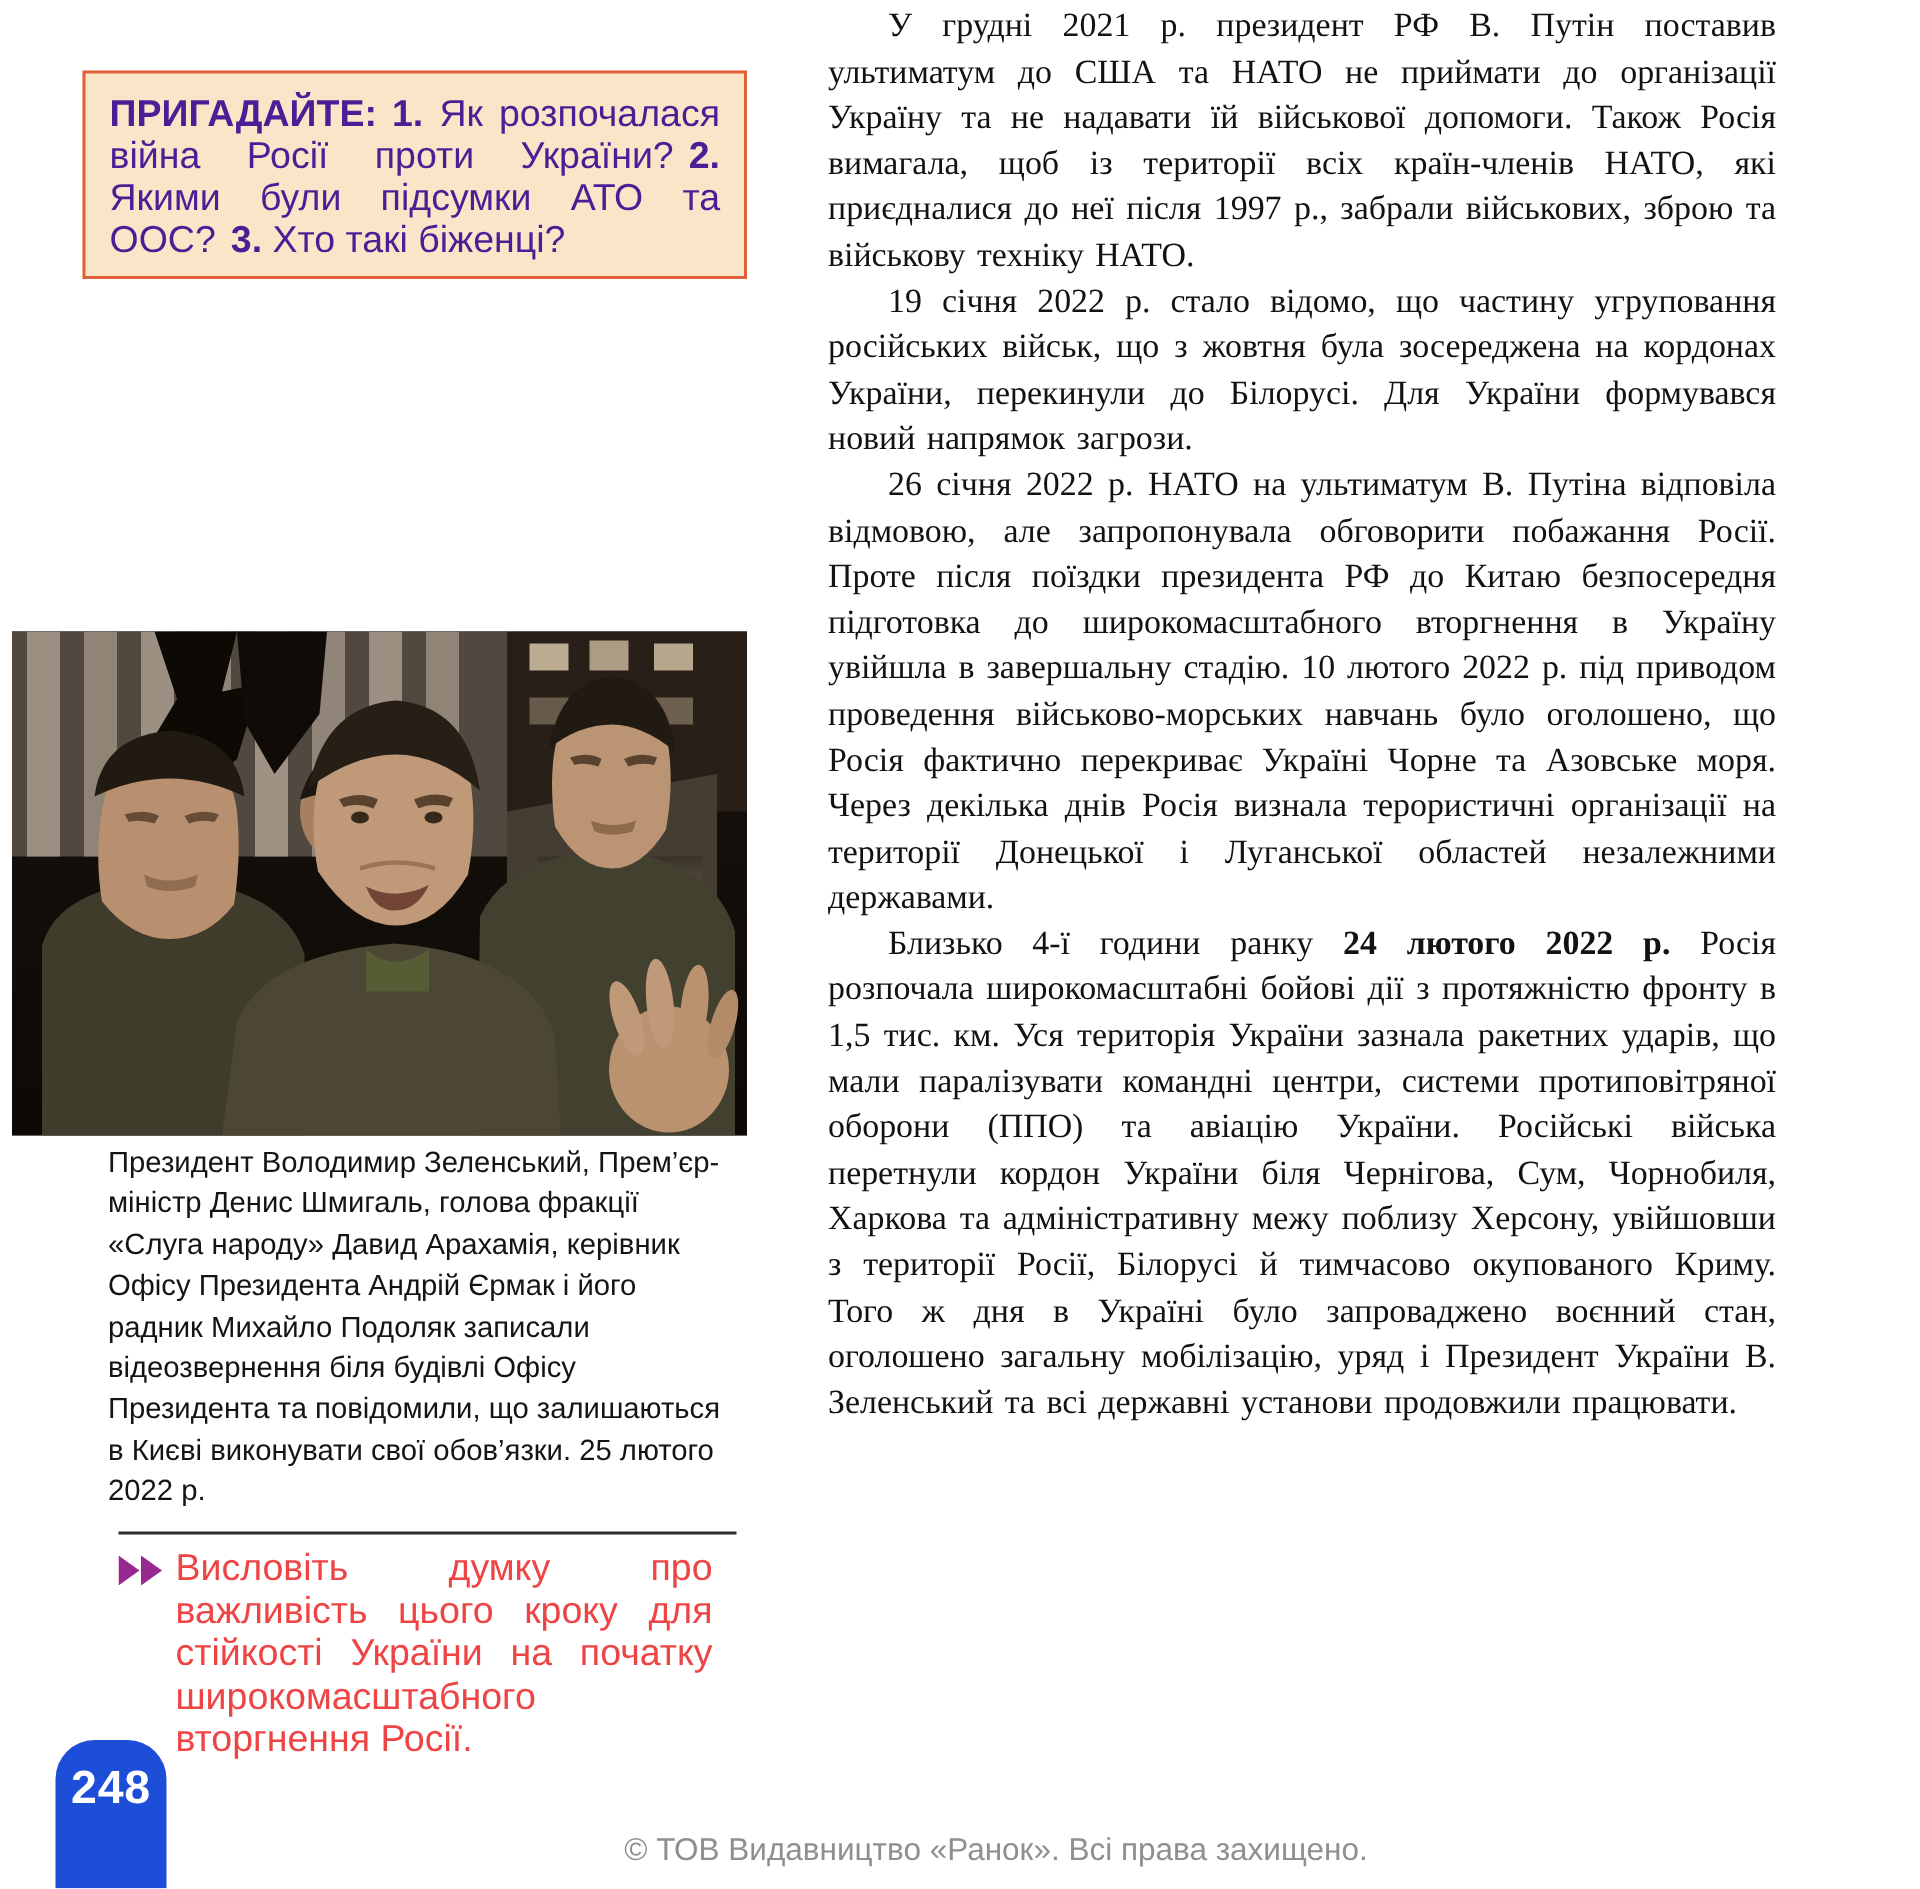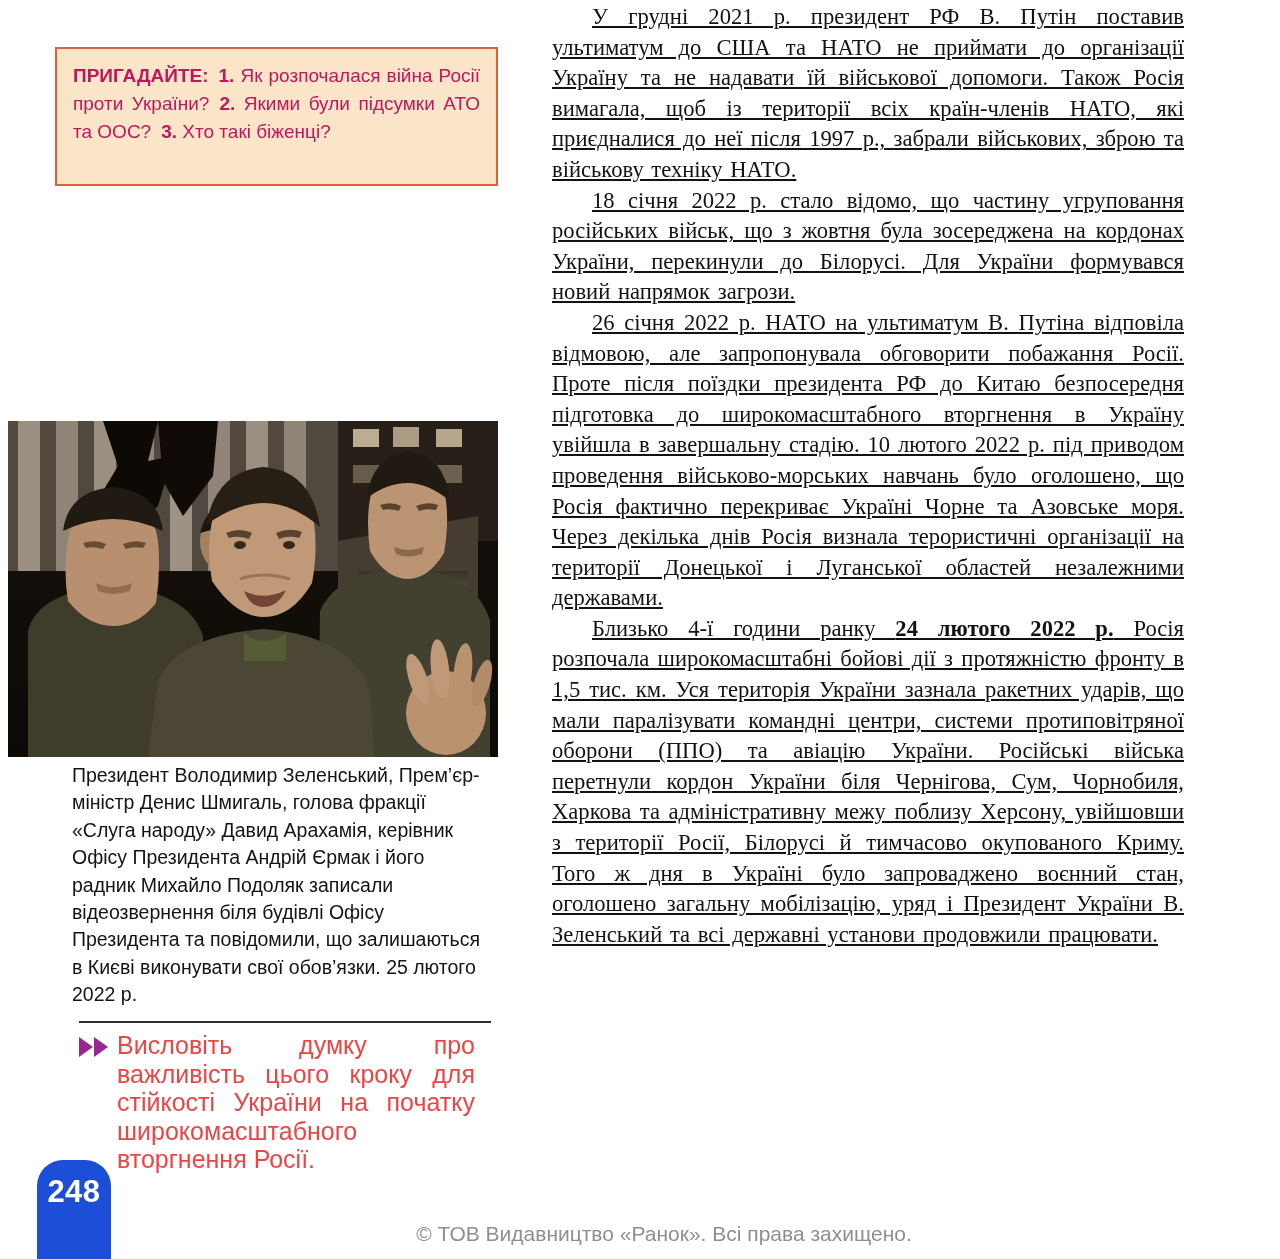--- a/index.html
+++ b/index.html
@@ -13,21 +13,21 @@
   }
 
   
   .recall-box{
     position:absolute;left:55px;top:47px;width:443px;height:139px;
     background:#fae5c8;border:2px solid #e0603a;
     box-sizing:border-box;
     padding:13px 16px 10px 16px;
   }
   .recall-box p{
-    margin:0;font-size:19px;line-height:28px;text-align:justify;color:#be185d;
+    margin:0;font-size:25px;line-height:28px;text-align:justify;color:#4c1d95;
   }
   .recall-box .b{font-weight:bold;}
   .recall-box .sp{display:inline-block;width:10px;}
 
   
   .photo{
     position:absolute;left:8px;top:421px;width:490px;height:336px;
     background:#120d09;
   }
   .photo svg{display:block;width:100%;height:100%;}
@@ -50,21 +50,21 @@
     font-size:25px;line-height:28.6px;color:#ef4444;text-align:justify;
   }
 
   
   .main-col{
     position:absolute;left:552px;top:2px;width:632px;
     font-family:"Liberation Serif","DejaVu Serif",serif;
     font-size:22.6px;line-height:30.6px;color:#121212;
     text-align:justify;
   }
-  .main-col p{margin:0;text-indent:40px;word-spacing:2px;text-decoration:underline;}
+  .main-col p{margin:0;text-indent:40px;word-spacing:2px;}
   .main-col .b{font-weight:bold;}
 
   
   .page-badge{
     position:absolute;left:37px;top:1160px;width:74px;height:99px;
     background:#1d4ed8;border-radius:26px 26px 0 0;
     display:flex;justify-content:center;align-items:flex-start;
   }
   .page-badge span{
     margin-top:14px;color:#ffffff;font-weight:bold;font-size:31px;
@@ -182,21 +182,21 @@
   <div class="divider"></div>
 
   <svg class="task-arrow" viewBox="0 0 32 20">
     <polygon points="0,0 14,10 0,20" fill="#96288f"></polygon>
     <polygon points="15,0 29,10 15,20" fill="#96288f"></polygon>
   </svg>
   <div class="task-text">Висловіть думку про важливість цього кроку для стійкості України на початку широкомасштабного вторгнення Росії.</div>
 
   <div class="main-col">
     <p>У грудні 2021 р. президент РФ В. Путін поставив ультиматум до США та НАТО не приймати до організації Україну та не надавати їй військової допомоги. Також Росія вимагала, щоб із території всіх країн-членів НАТО, які приєдналися до неї після 1997 р., забрали військових, зброю та військову техніку НАТО.</p>
-    <p>18 січня 2022 р. стало відомо, що частину угруповання російських військ, що з жовтня була зосереджена на кордонах України, перекинули до Білорусі. Для України формувався новий напрямок загрози.</p>
+    <p>19 січня 2022 р. стало відомо, що частину угруповання російських військ, що з жовтня була зосереджена на кордонах України, перекинули до Білорусі. Для України формувався новий напрямок загрози.</p>
     <p>26 січня 2022 р. НАТО на ультиматум В. Путіна відповіла відмовою, але запропонувала обговорити побажання Росії. Проте після поїздки президента РФ до Китаю безпосередня підготовка до широкомасштабного вторгнення в Україну увійшла в завершальну стадію. 10 лютого 2022 р. під приводом проведення військово-морських навчань було оголошено, що Росія фактично перекриває Україні Чорне та Азовське моря. Через декілька днів Росія визнала терористичні організації на території Донецької і Луганської областей незалежними державами.</p>
     <p><span>Близько 4-ї години ранку </span><span class="b">24 лютого 2022 р.</span><span> Росія розпочала широкомасштабні бойові дії з протяжністю фронту в 1,5 тис. км. Уся територія України зазнала ракетних ударів, що мали паралізувати командні центри, системи протиповітряної оборони (ППО) та авіацію України. Російські війська перетнули кордон України біля Чернігова, Сум, Чорнобиля, Харкова та адміністративну межу поблизу Херсону, увійшовши з території Росії, Білорусі й тимчасово окупованого Криму. Того ж дня в Україні було запроваджено воєнний стан, оголошено загальну мобілізацію, уряд і Президент України В. Зеленський та всі державні установи продовжили працювати.</span></p>
   </div>
 
   <div class="page-badge">
     <span>248</span>
   </div>
   <div class="copyright">© ТОВ Видавництво «Ранок». Всі права захищено.</div>
 
 </div>

